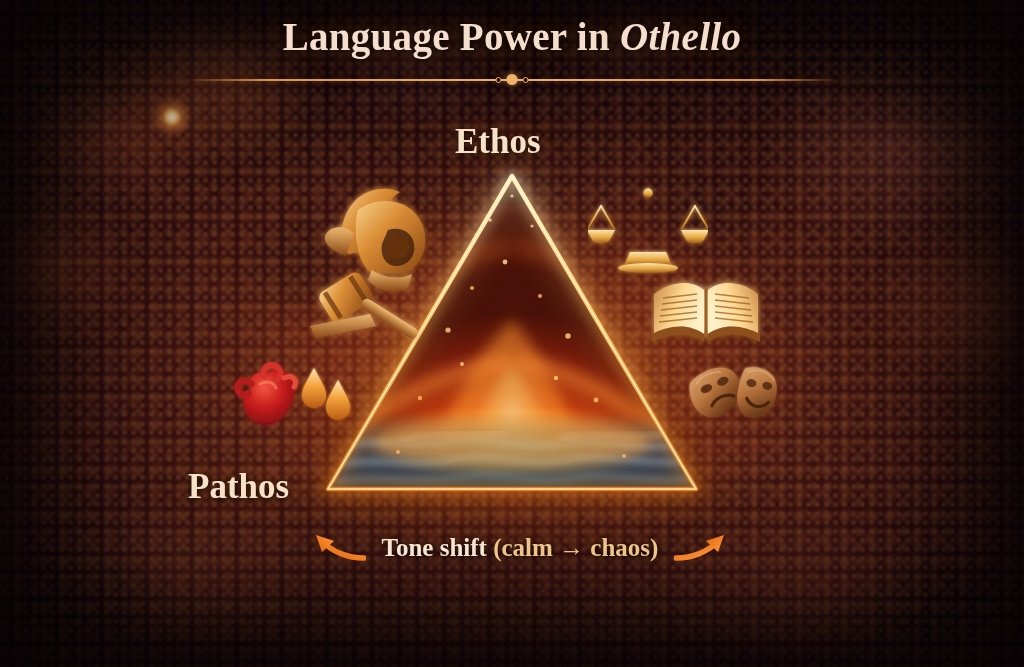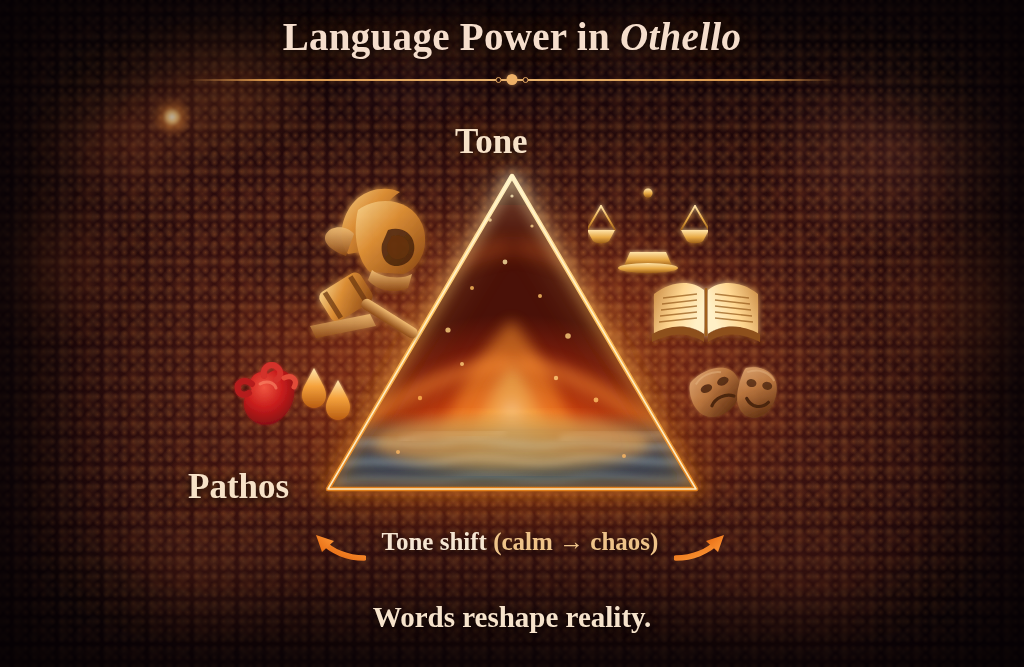--- a/index.html
+++ b/index.html
@@ -153,21 +153,21 @@
   .icon-art {
     position: absolute;
     z-index: 10;
   }
 
   
   #tone-shift-row {
     position: absolute;
     left: 16px; right: 0; top: 528px;
     display: flex;
-    align-items: flex-start;
+    align-items: flex-end;
     justify-content: center;
     gap: 16px;
     z-index: 14;
   }
   #tone-shift-text {
     font-size: 25px;
     font-weight: bold;
     color: #f6e6d2;
     text-shadow: 0 2px 8px rgba(0,0,0,0.9);
     white-space: nowrap;
@@ -495,21 +495,21 @@
           <circle cx="624" cy="456" r="2" fill="#ffb964"></circle>
             <circle cx="512" cy="196" r="1.6" fill="#fff0c0"></circle>
         </g>
       </g>
 
       <polygon points="512,176 696,489 328,489" fill="none" stroke="url(#edgeGold)" stroke-width="4.5" stroke-linejoin="round" filter="url(#triGlow)"></polygon>
       <polygon points="512,176 696,489 328,489" fill="none" stroke="#fff4cf" stroke-width="1.6" stroke-linejoin="round" opacity="0.9"></polygon>
     </svg>
   </div>
 
-  <div class="vertex-label" id="label-ethos">Tone</div>
+  <div class="vertex-label" id="label-ethos">Ethos</div>
   <div class="vertex-label" id="label-pathos">Pathos</div>
 
   <div id="tone-shift-row">
     <svg width="54" height="34" viewBox="0 0 54 34">
       <defs>
         <linearGradient id="gArrowL" x1="1" y1="0" x2="0" y2="1">
           <stop offset="0%" stop-color="#ff9b39"></stop>
           <stop offset="100%" stop-color="#e4660f"></stop>
         </linearGradient>
       </defs>
@@ -526,15 +526,14 @@
         <linearGradient id="gArrowR" x1="0" y1="0" x2="1" y2="1">
           <stop offset="0%" stop-color="#e4660f"></stop>
           <stop offset="100%" stop-color="#ff9b39"></stop>
         </linearGradient>
       </defs>
       <path d="M2 30 C18 30 34 24 44 13" fill="none" stroke="url(#gArrowR)" stroke-width="5.5" stroke-linecap="round"></path>
       <path d="M50 7 L32 13 L44 24 Z" fill="url(#gArrowR)"></path>
     </svg>
   </div>
 
-  <div id="tagline">Words reshape reality.</div>
 
 </div>
 
 </body></html>

